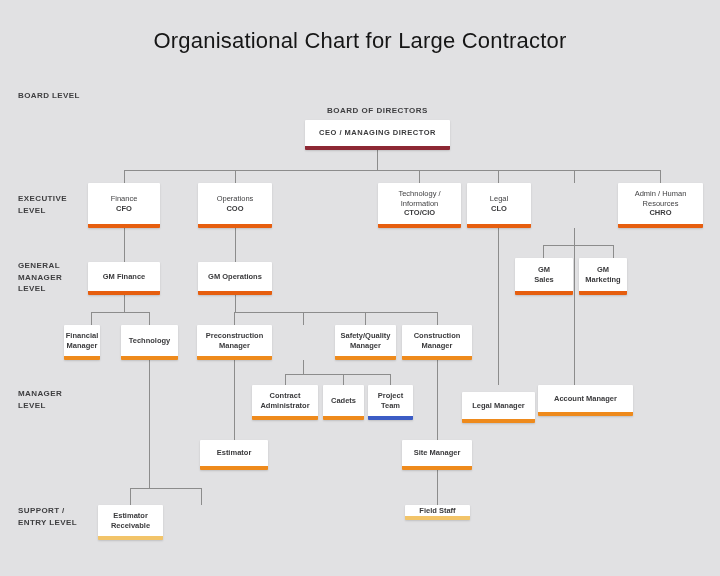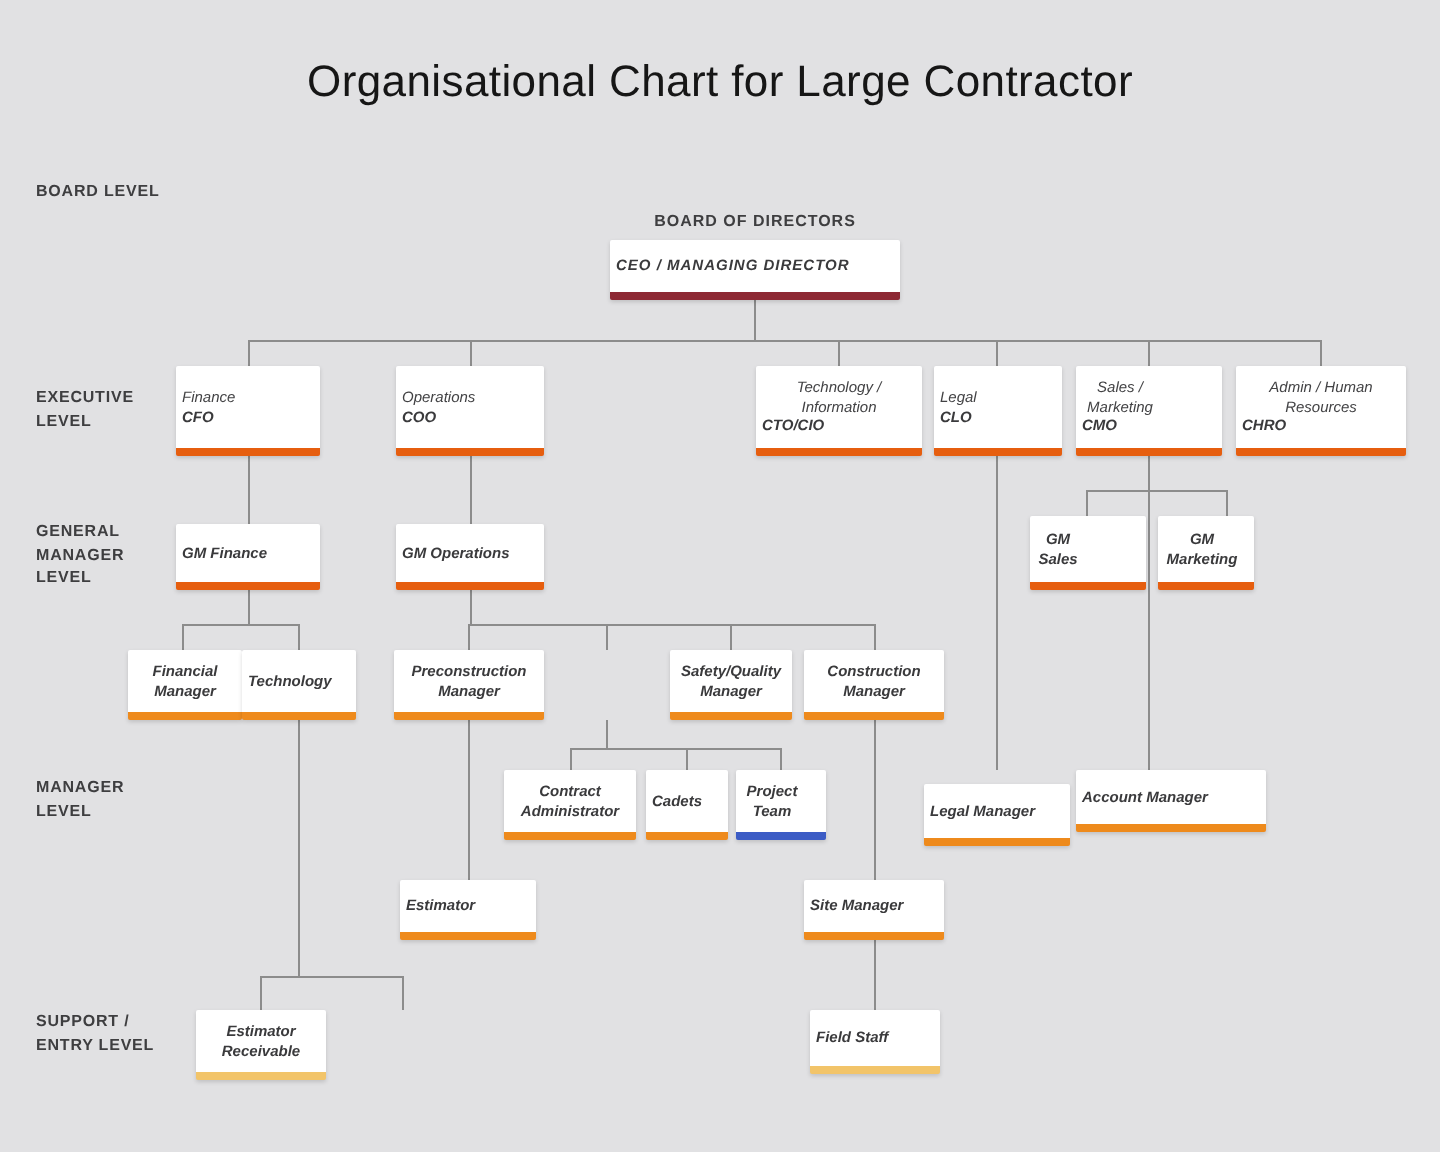--- a/index.html
+++ b/index.html
@@ -26,27 +26,26 @@
   .caption{
     position:absolute;
     font-size:8px;font-weight:700;color:#3e3e40;
     letter-spacing:.5px;text-align:center;margin-top:13px;
   }
   .node{
     position:absolute;
     background:#ffffff;
     box-sizing:border-box;
     display:flex;flex-direction:column;
-    align-items:flex-start;justify-content:center;
+    align-items:center;justify-content:center;
     text-align:center;
     border-radius:1px;
     box-shadow:0 1px 2px rgba(0,0,0,.15);
     padding:2px 3px;
     z-index:2;
-    font-style:italic;
   }
   .node .t{
     display:block;
     font-size:7.5px;font-weight:700;color:#3a3a3c;
     line-height:1.3;
   }
   .node .l1{font-weight:400;color:#424244;}
   .node .narrow{max-width:38px;}
   .node .caps{letter-spacing:.5px;}
   .u-maroon {border-bottom:4px solid #8d2834;}
@@ -124,43 +123,39 @@
     <span class="t">COO</span>
   </div>
   <div class="node u-orange" style="left:378px;top:183px;width:83px;height:45px">
     <span class="t l1">Technology / Information</span>
     <span class="t">CTO/CIO</span>
   </div>
   <div class="node u-orange" style="left:467px;top:183px;width:64px;height:45px">
     <span class="t l1">Legal</span>
     <span class="t">CLO</span>
   </div>
-  <div class="node u-orange" style="left:538px;top:183px;width:73px;height:45px">
-    <span class="t l1 narrow">Sales / Marketing</span>
-    <span class="t">CMO</span>
-  </div>
   <div class="node u-orange" style="left:618px;top:183px;width:85px;height:45px">
     <span class="t l1">Admin / Human Resources</span>
     <span class="t">CHRO</span>
   </div>
 
   <div class="node u-orange" style="left:88px;top:262px;width:72px;height:33px">
     <span class="t">GM Finance</span>
   </div>
   <div class="node u-orange" style="left:198px;top:262px;width:74px;height:33px">
     <span class="t">GM Operations</span>
   </div>
   <div class="node u-orange" style="left:515px;top:258px;width:58px;height:37px">
     <span class="t narrow" style="max-width:22px">GM Sales</span>
   </div>
   <div class="node u-orange" style="left:579px;top:258px;width:48px;height:37px">
     <span class="t narrow">GM Marketing</span>
   </div>
 
-  <div class="node u-lorange" style="left:64px;top:325px;width:57px;height:35px">
+  <div class="node u-lorange" style="left:64px;top:325px;width:36px;height:35px">
     <span class="t">Financial Manager</span>
   </div>
   <div class="node u-lorange" style="left:121px;top:325px;width:57px;height:35px">
     <span class="t">Technology</span>
   </div>
   <div class="node u-lorange" style="left:197px;top:325px;width:75px;height:35px">
     <span class="t">Preconstruction Manager</span>
   </div>
   <div class="node u-lorange" style="left:335px;top:325px;width:61px;height:35px">
     <span class="t">Safety/Quality Manager</span>
@@ -188,17 +183,17 @@
   <div class="node u-lorange" style="left:402px;top:440px;width:70px;height:30px">
     <span class="t">Site Manager</span>
   </div>
   <div class="node u-lorange" style="left:200px;top:440px;width:68px;height:30px">
     <span class="t">Estimator</span>
   </div>
 
   <div class="node u-amber" style="left:98px;top:505px;width:65px;height:35px">
     <span class="t">Estimator Receivable</span>
   </div>
-  <div class="node u-amber" style="left:405px;top:505px;width:65px;height:32px">
+  <div class="node u-amber" style="left:405px;top:505px;width:65px;height:15px">
     <span class="t">Field Staff</span>
   </div>
 
 </div>
 
 </body></html>

